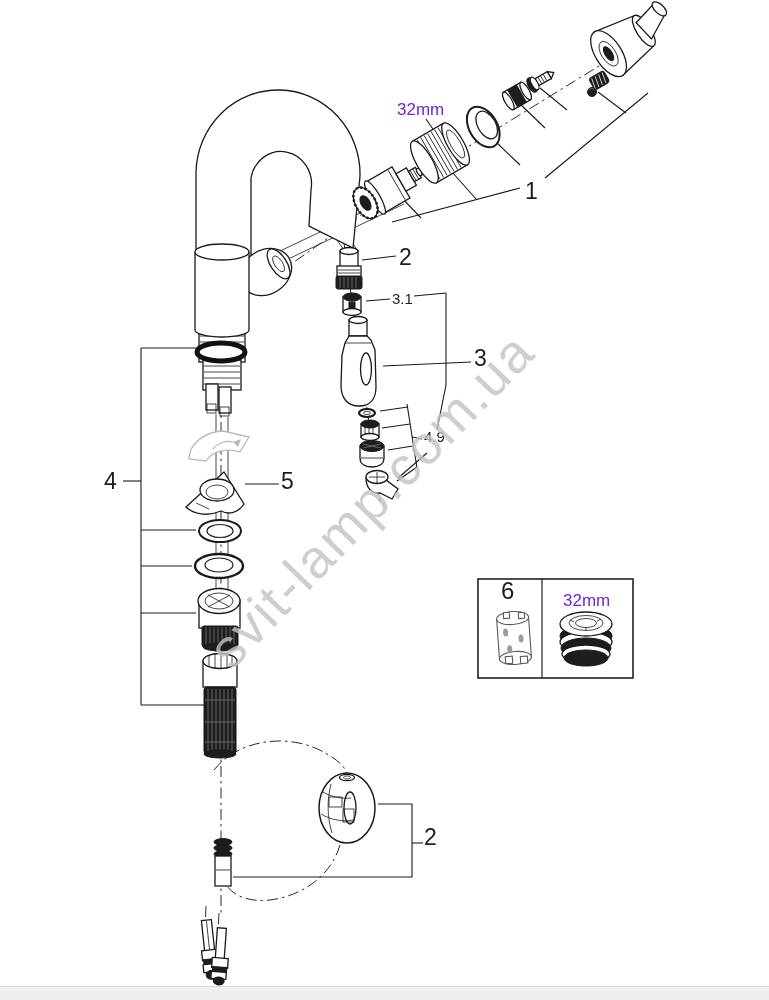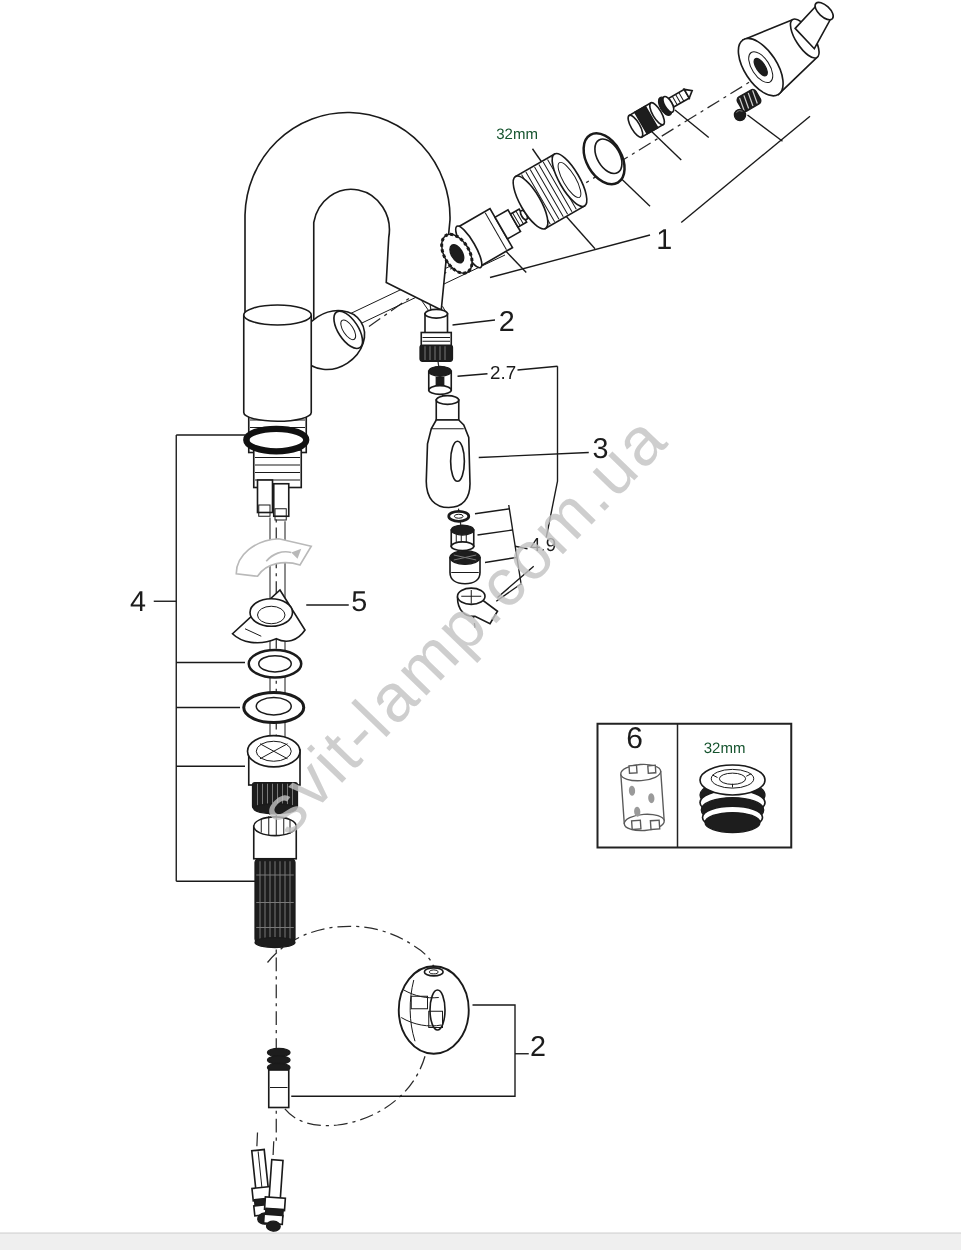--- a/index.html
+++ b/index.html
@@ -13,21 +13,21 @@
   .ln{fill:none;stroke:#1a1a1a;stroke-width:1.2;}
   .thin{stroke-width:0.8;}
   .rib{fill:none;stroke:#787878;stroke-width:0.8;}
   .cl{fill:none;stroke:#2b2b2b;stroke-width:1;stroke-dasharray:11 4 2.5 4;}
   .ld{fill:none;stroke:#1a1a1a;stroke-width:1.1;}
   .ghost{fill:#ffffff;stroke:#b9b9b9;stroke-width:1.3;}
   .g6{fill:#ffffff;stroke:#5a5a5a;stroke-width:1.1;}
 
   .callout{position:absolute;color:#1c1c1c;line-height:1;font-size:23px;}
   .callout.sm{font-size:15px;}
-  .sizelbl{position:absolute;color:#14532d;line-height:1;font-size:12px;}
+  .sizelbl{position:absolute;color:#6d28d9;line-height:1;font-size:17px;}
   .watermark{position:absolute;left:218px;top:627px;white-space:nowrap;
              font-size:54px;letter-spacing:2px;color:#c3c3c3;opacity:.8;
              transform-origin:0 50%;transform:rotate(-46deg);}
   .footer-band{position:absolute;left:0;top:986px;width:769px;height:14px;
                background:#efefef;border-top:1px solid #d7d7d7;}
 </style>
 </head>
 <body>
 
 <div class="stage">
@@ -347,21 +347,21 @@
     <path class="ln thin" d="M570,620 l4,2 M601,619 l-4,2 M586,630 v-3"></path>
   </g>
 </svg>
 
   <div class="sizelbl" style="left:397px;top:101px">32mm</div>
 
   <div class="callout" style="left:525px;top:180px">1</div>
 
   <div class="callout" style="left:399px;top:246px">2</div>
 
-  <div class="callout sm" style="left:392px;top:291px">2.7</div>
+  <div class="callout sm" style="left:392px;top:291px">3.1</div>
 
   <div class="callout" style="left:474px;top:347px">3</div>
 
   <div class="callout sm" style="left:424px;top:429px">4.9</div>
 
   <div class="callout" style="left:104px;top:470px">4</div>
 
   <div class="callout" style="left:281px;top:470px">5</div>
 
   <div class="callout" style="left:501px;top:579px;font-size:24px">6</div>

